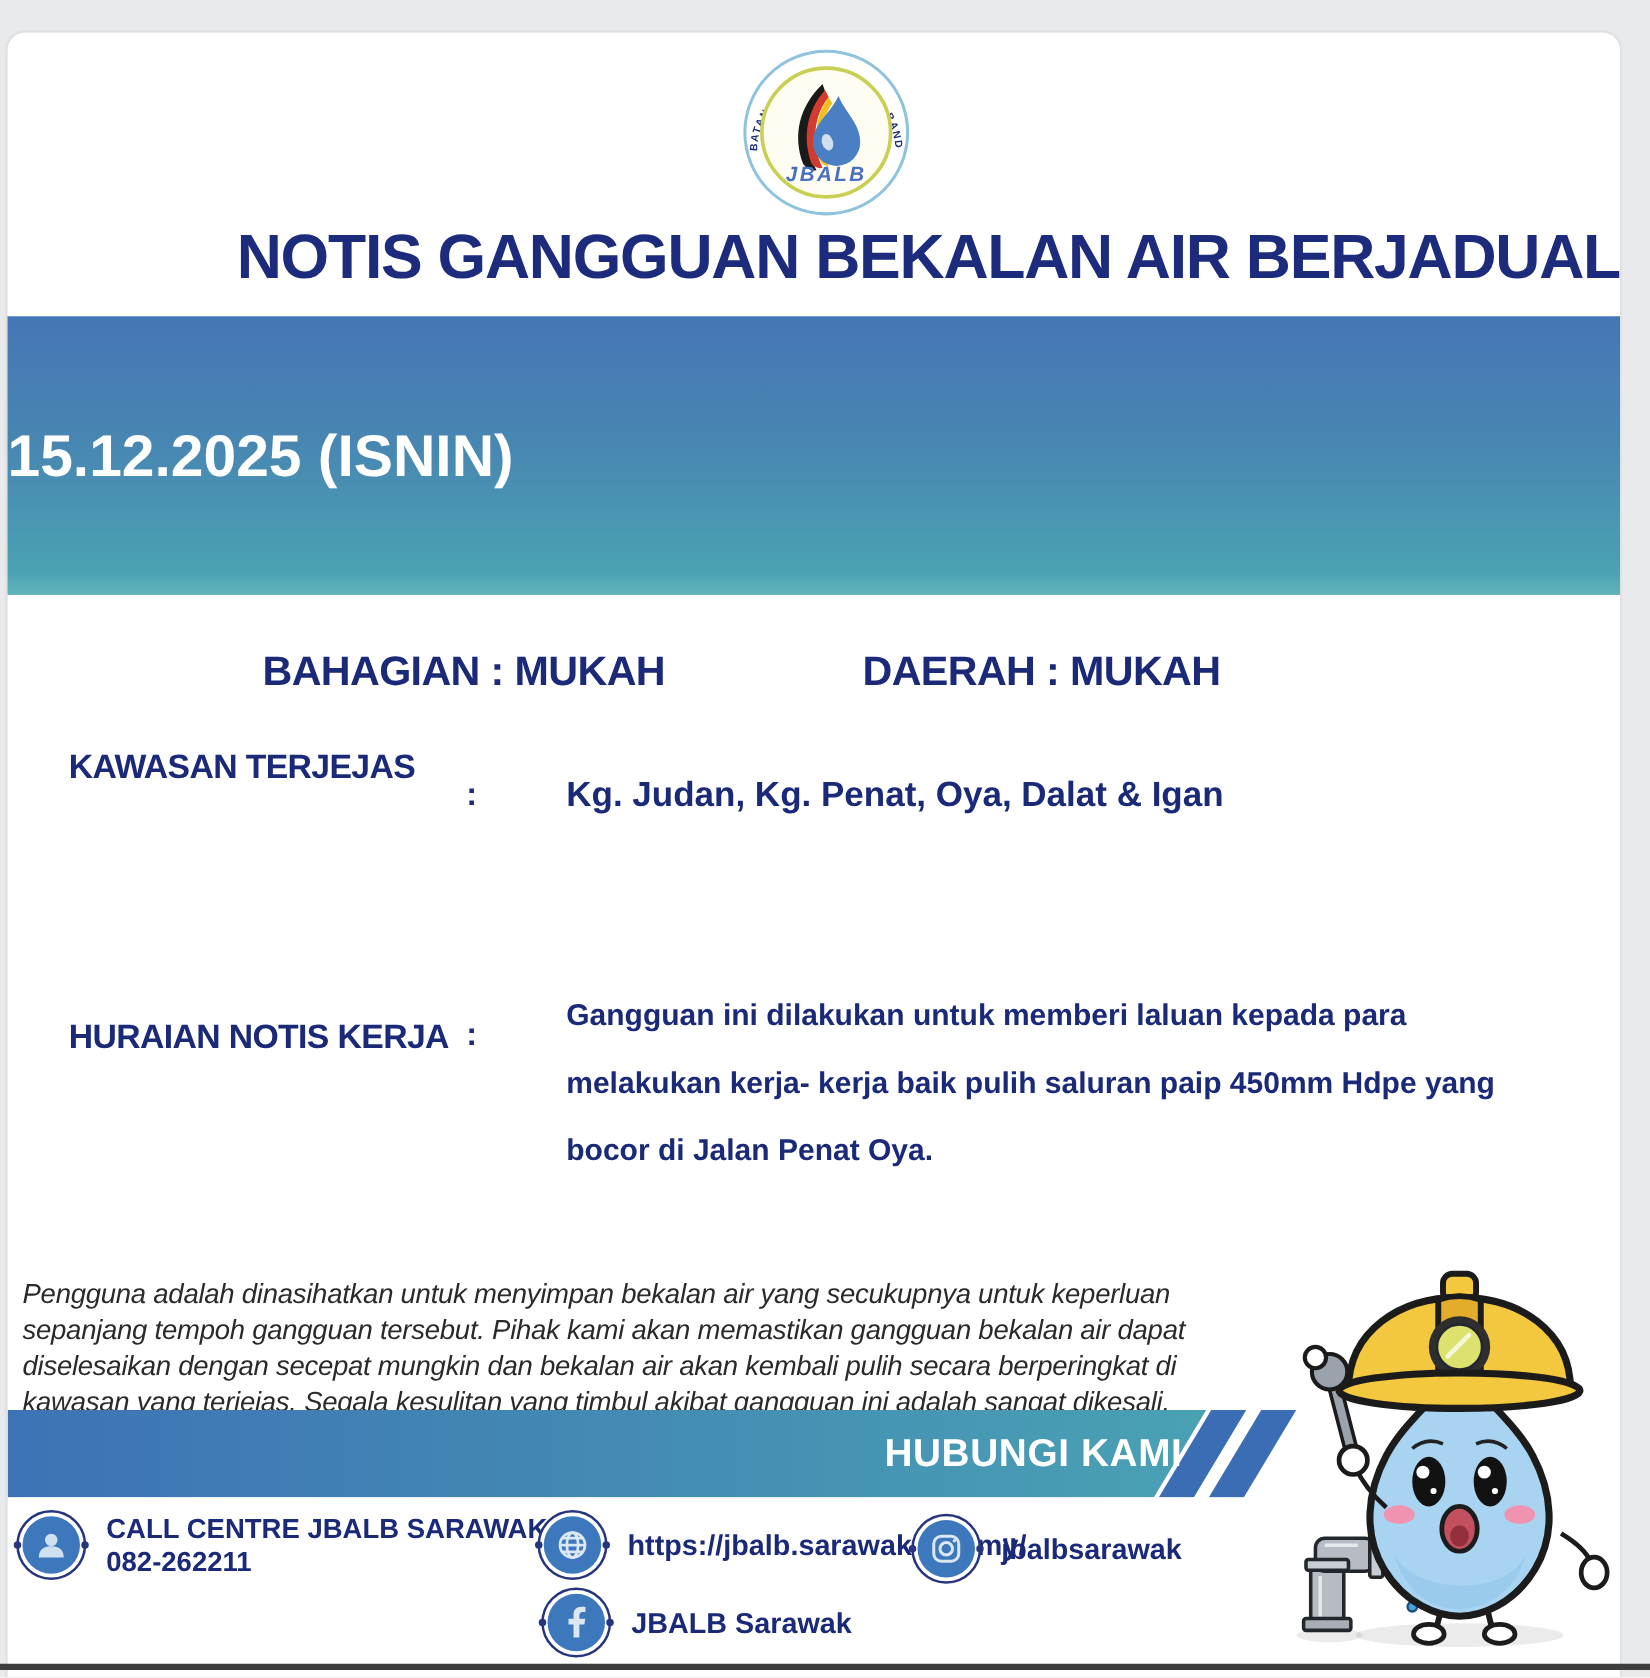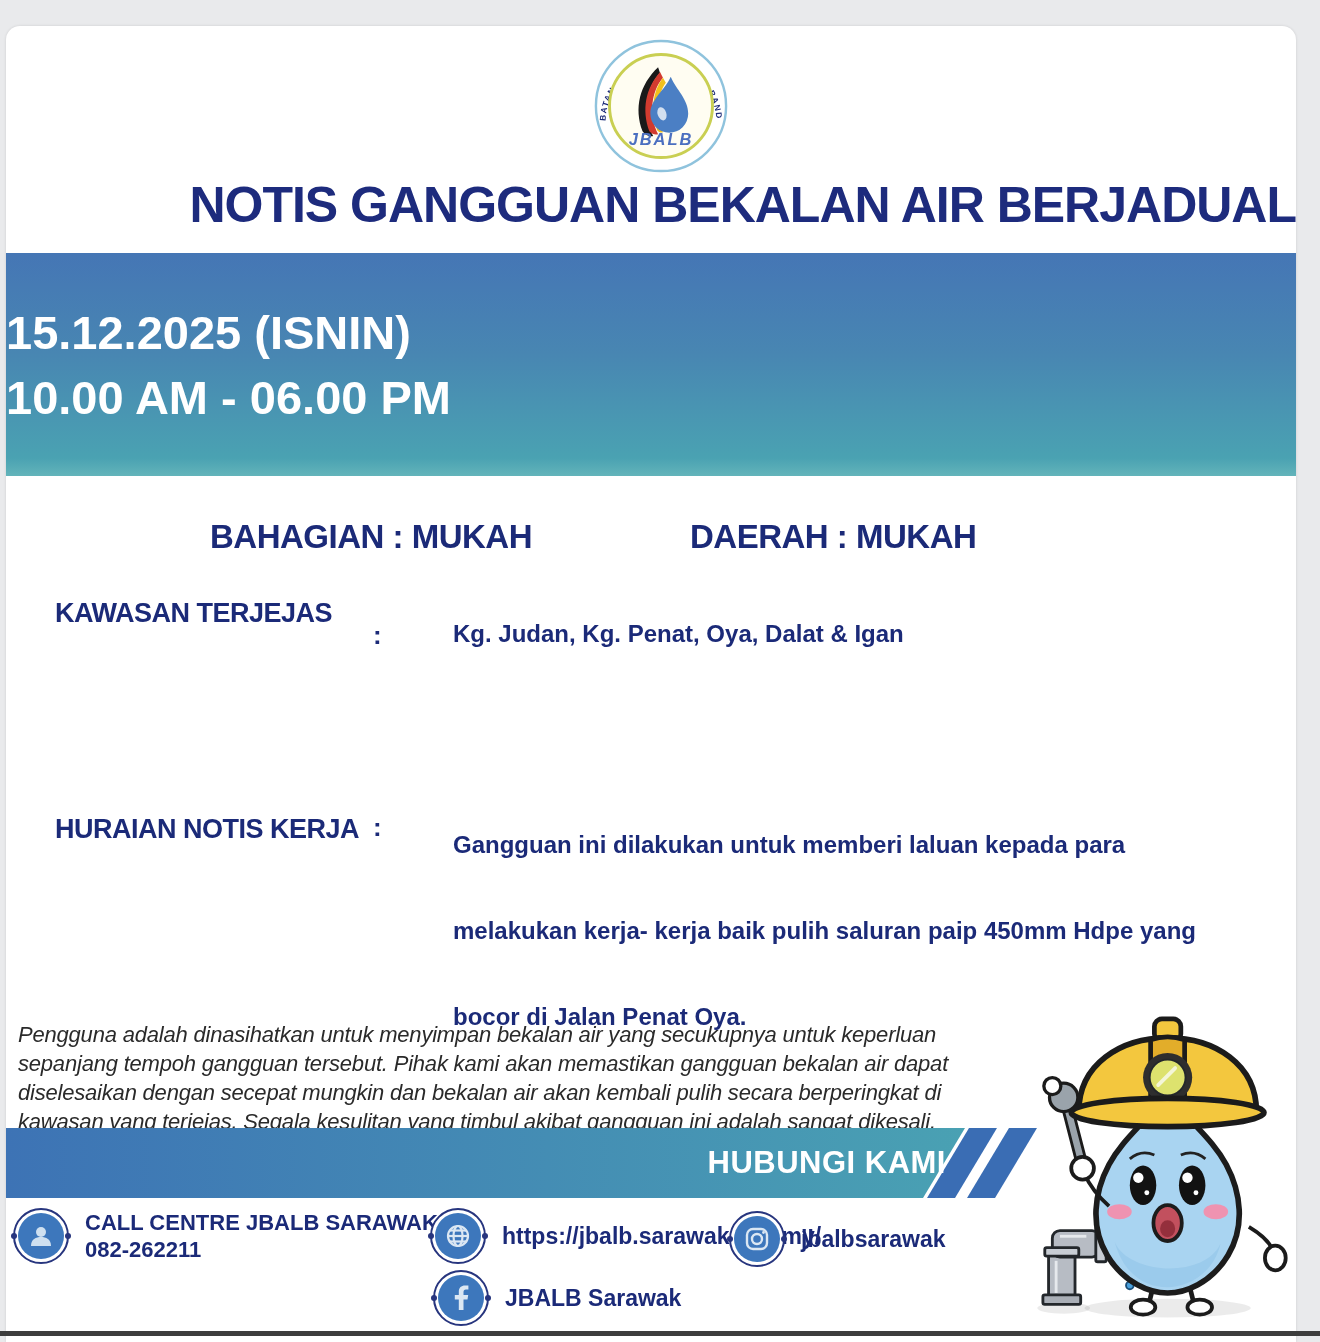--- a/index.html
+++ b/index.html
@@ -34,25 +34,25 @@
   }
   
   .region{position:absolute;left:0;top:492px;width:100%;height:40px;color:var(--navy);font-weight:bold;font-size:33px;letter-spacing:-0.5px;}
   .region .bahagian{position:absolute;left:204px;}
   .region .daerah{position:absolute;left:684px;}
   
   .detail-label{position:absolute;left:49px;color:var(--navy);font-weight:bold;font-size:27px;letter-spacing:-0.5px;}
   .detail-colon{position:absolute;left:367px;color:var(--navy);font-weight:bold;font-size:26px;}
   .kawasan-label{top:572px;}
   .kawasan-colon{top:594px;}
-  .kawasan-value{position:absolute;left:447px;top:594px;color:var(--navy);font-weight:bold;font-size:24px;}
+  .kawasan-value{position:absolute;left:447px;top:594px;color:var(--navy);font-weight:bold;font-size:28px;}
   .huraian-label{top:788px;}
   .huraian-colon{top:786px;}
   .huraian-lines{position:absolute;left:447px;top:770px;width:760px;color:var(--navy);font-weight:bold;font-size:24px;}
-  .huraian-lines div{height:54px;line-height:34px;margin-top:32px;}
+  .huraian-lines div{height:54px;line-height:34px;}
   
   .advisory{
     position:absolute;left:12px;top:994px;width:938px;
     font-style:italic;font-size:22px;line-height:29px;color:#2a2a2a;letter-spacing:-0.2px;
   }
   
   .contact-bar{
     position:absolute;left:0;top:1102px;width:1000px;height:70px;
     background:linear-gradient(90deg,var(--bar-left),var(--bar-right));
     clip-path:polygon(0 0,959px 0,917px 70px,0 70px);
@@ -112,21 +112,20 @@
 
     <path d="M 80,40 C 86,54 98,63 98,78 A 19.5,19.5 0 1 1 59,78 C 59,63 74,54 80,40 Z" fill="#4b7fc4"></path>
     <ellipse cx="71" cy="78" rx="4.5" ry="7" fill="#ffffff" opacity="0.75" transform="rotate(-18 71 78)"></ellipse>
     <text x="70" y="110" text-anchor="middle" font-size="17" font-weight="bold" font-style="italic" fill="#4b6fc0" letter-spacing="2">JBALB</text>
   </svg>
 
   <div class="title">NOTIS GANGGUAN BEKALAN AIR BERJADUAL</div>
 
   <div class="banner">
     <div>15.12.2025 (ISNIN)</div>
-    <div>10.00 AM - 06.00 PM</div>
   </div>
 
   <div class="region">
     <span class="bahagian">BAHAGIAN : MUKAH</span>
     <span class="daerah">DAERAH : MUKAH</span>
   </div>
 
   <div class="detail-label kawasan-label">KAWASAN TERJEJAS</div>
   <div class="detail-colon kawasan-colon">:</div>
   <div class="kawasan-value">Kg. Judan, Kg. Penat, Oya, Dalat &amp; Igan</div>

